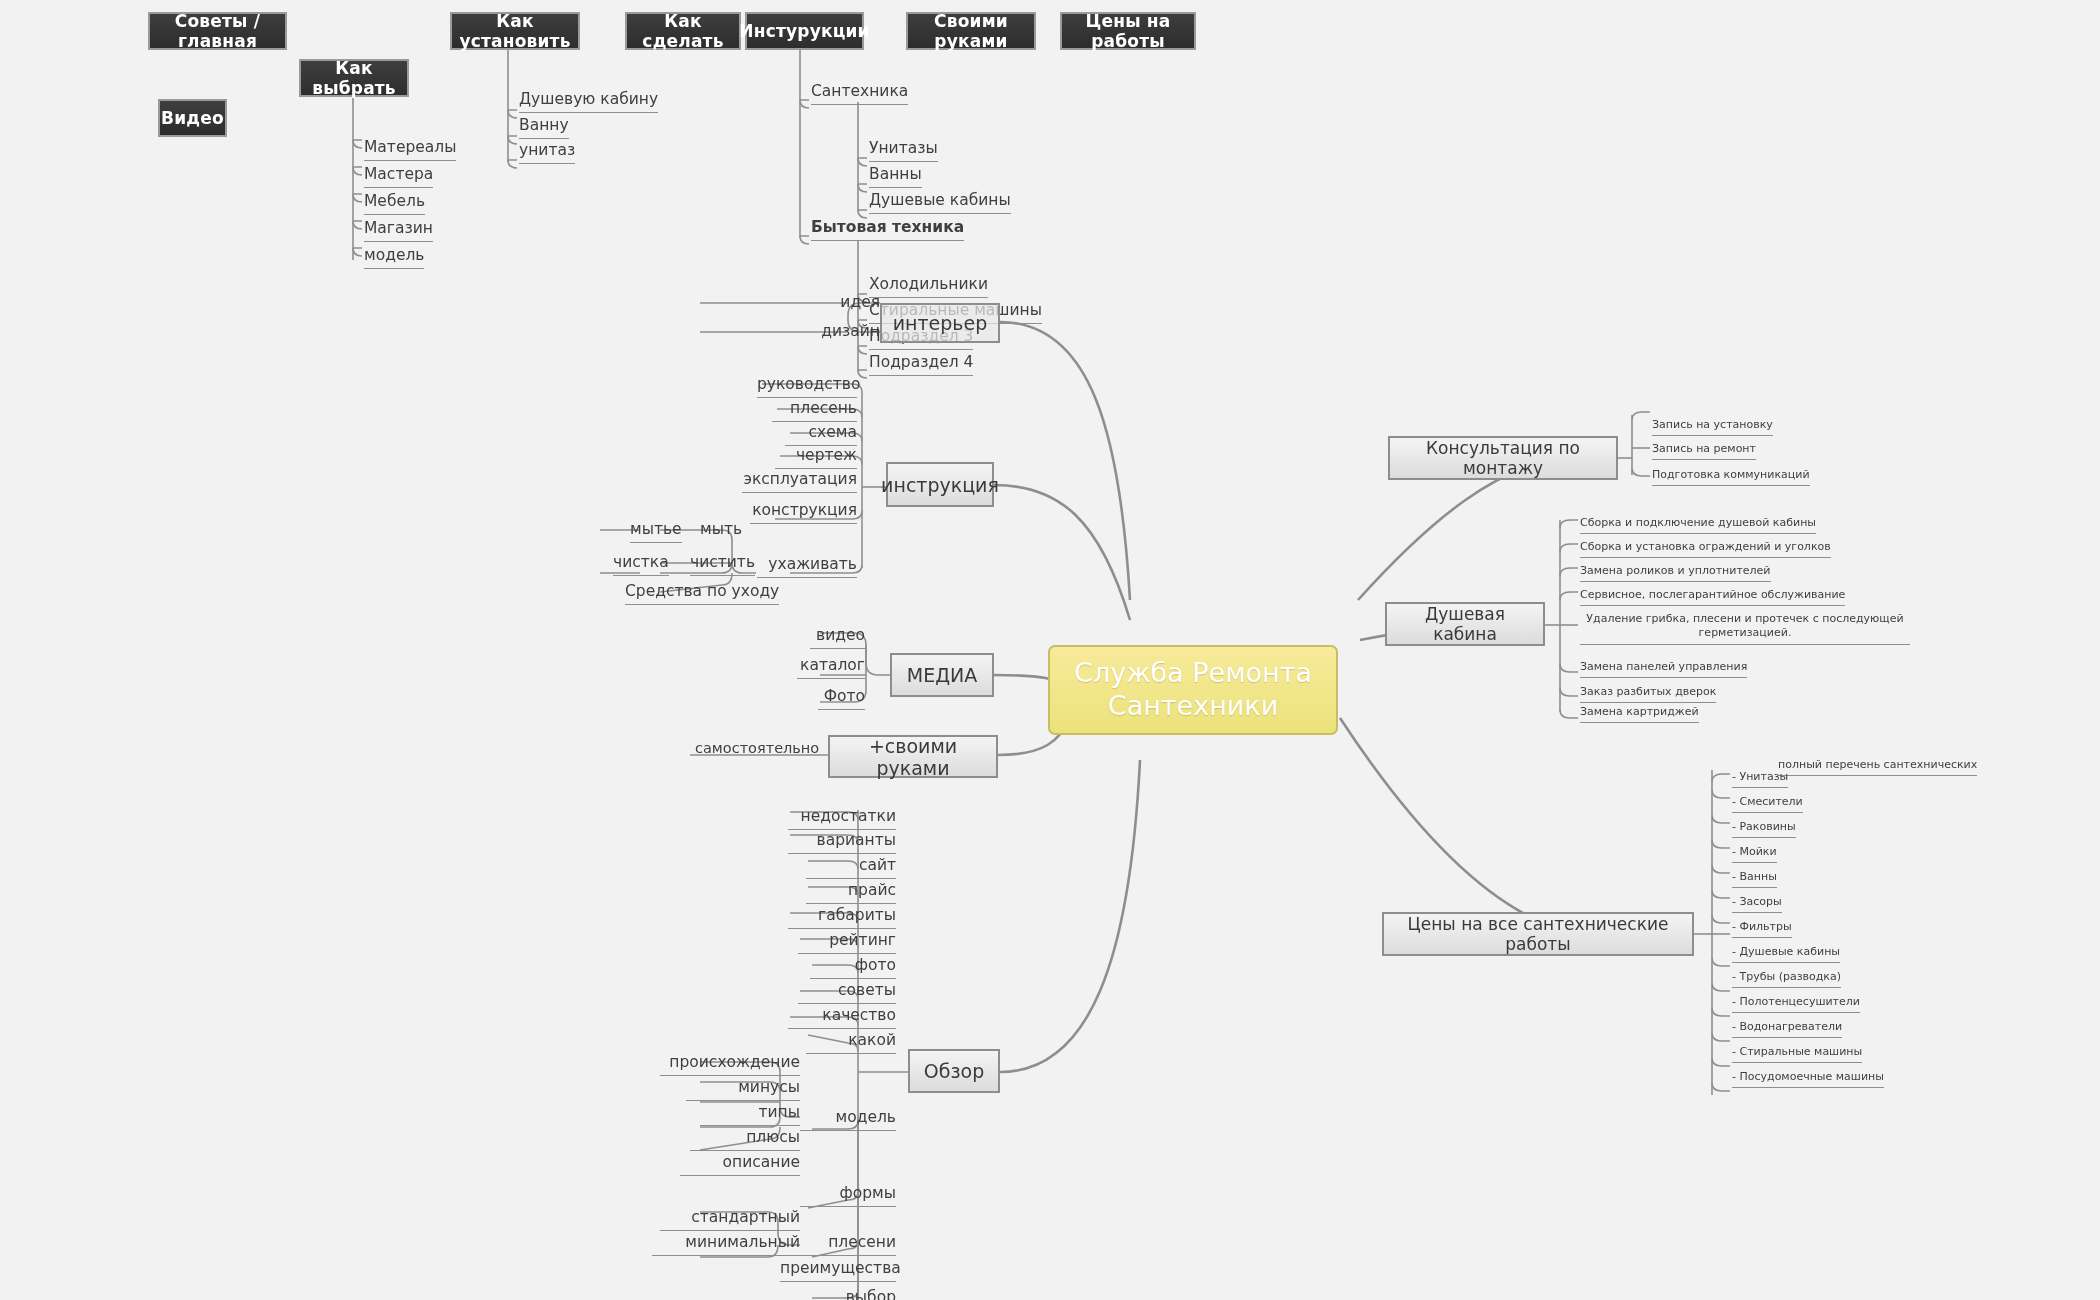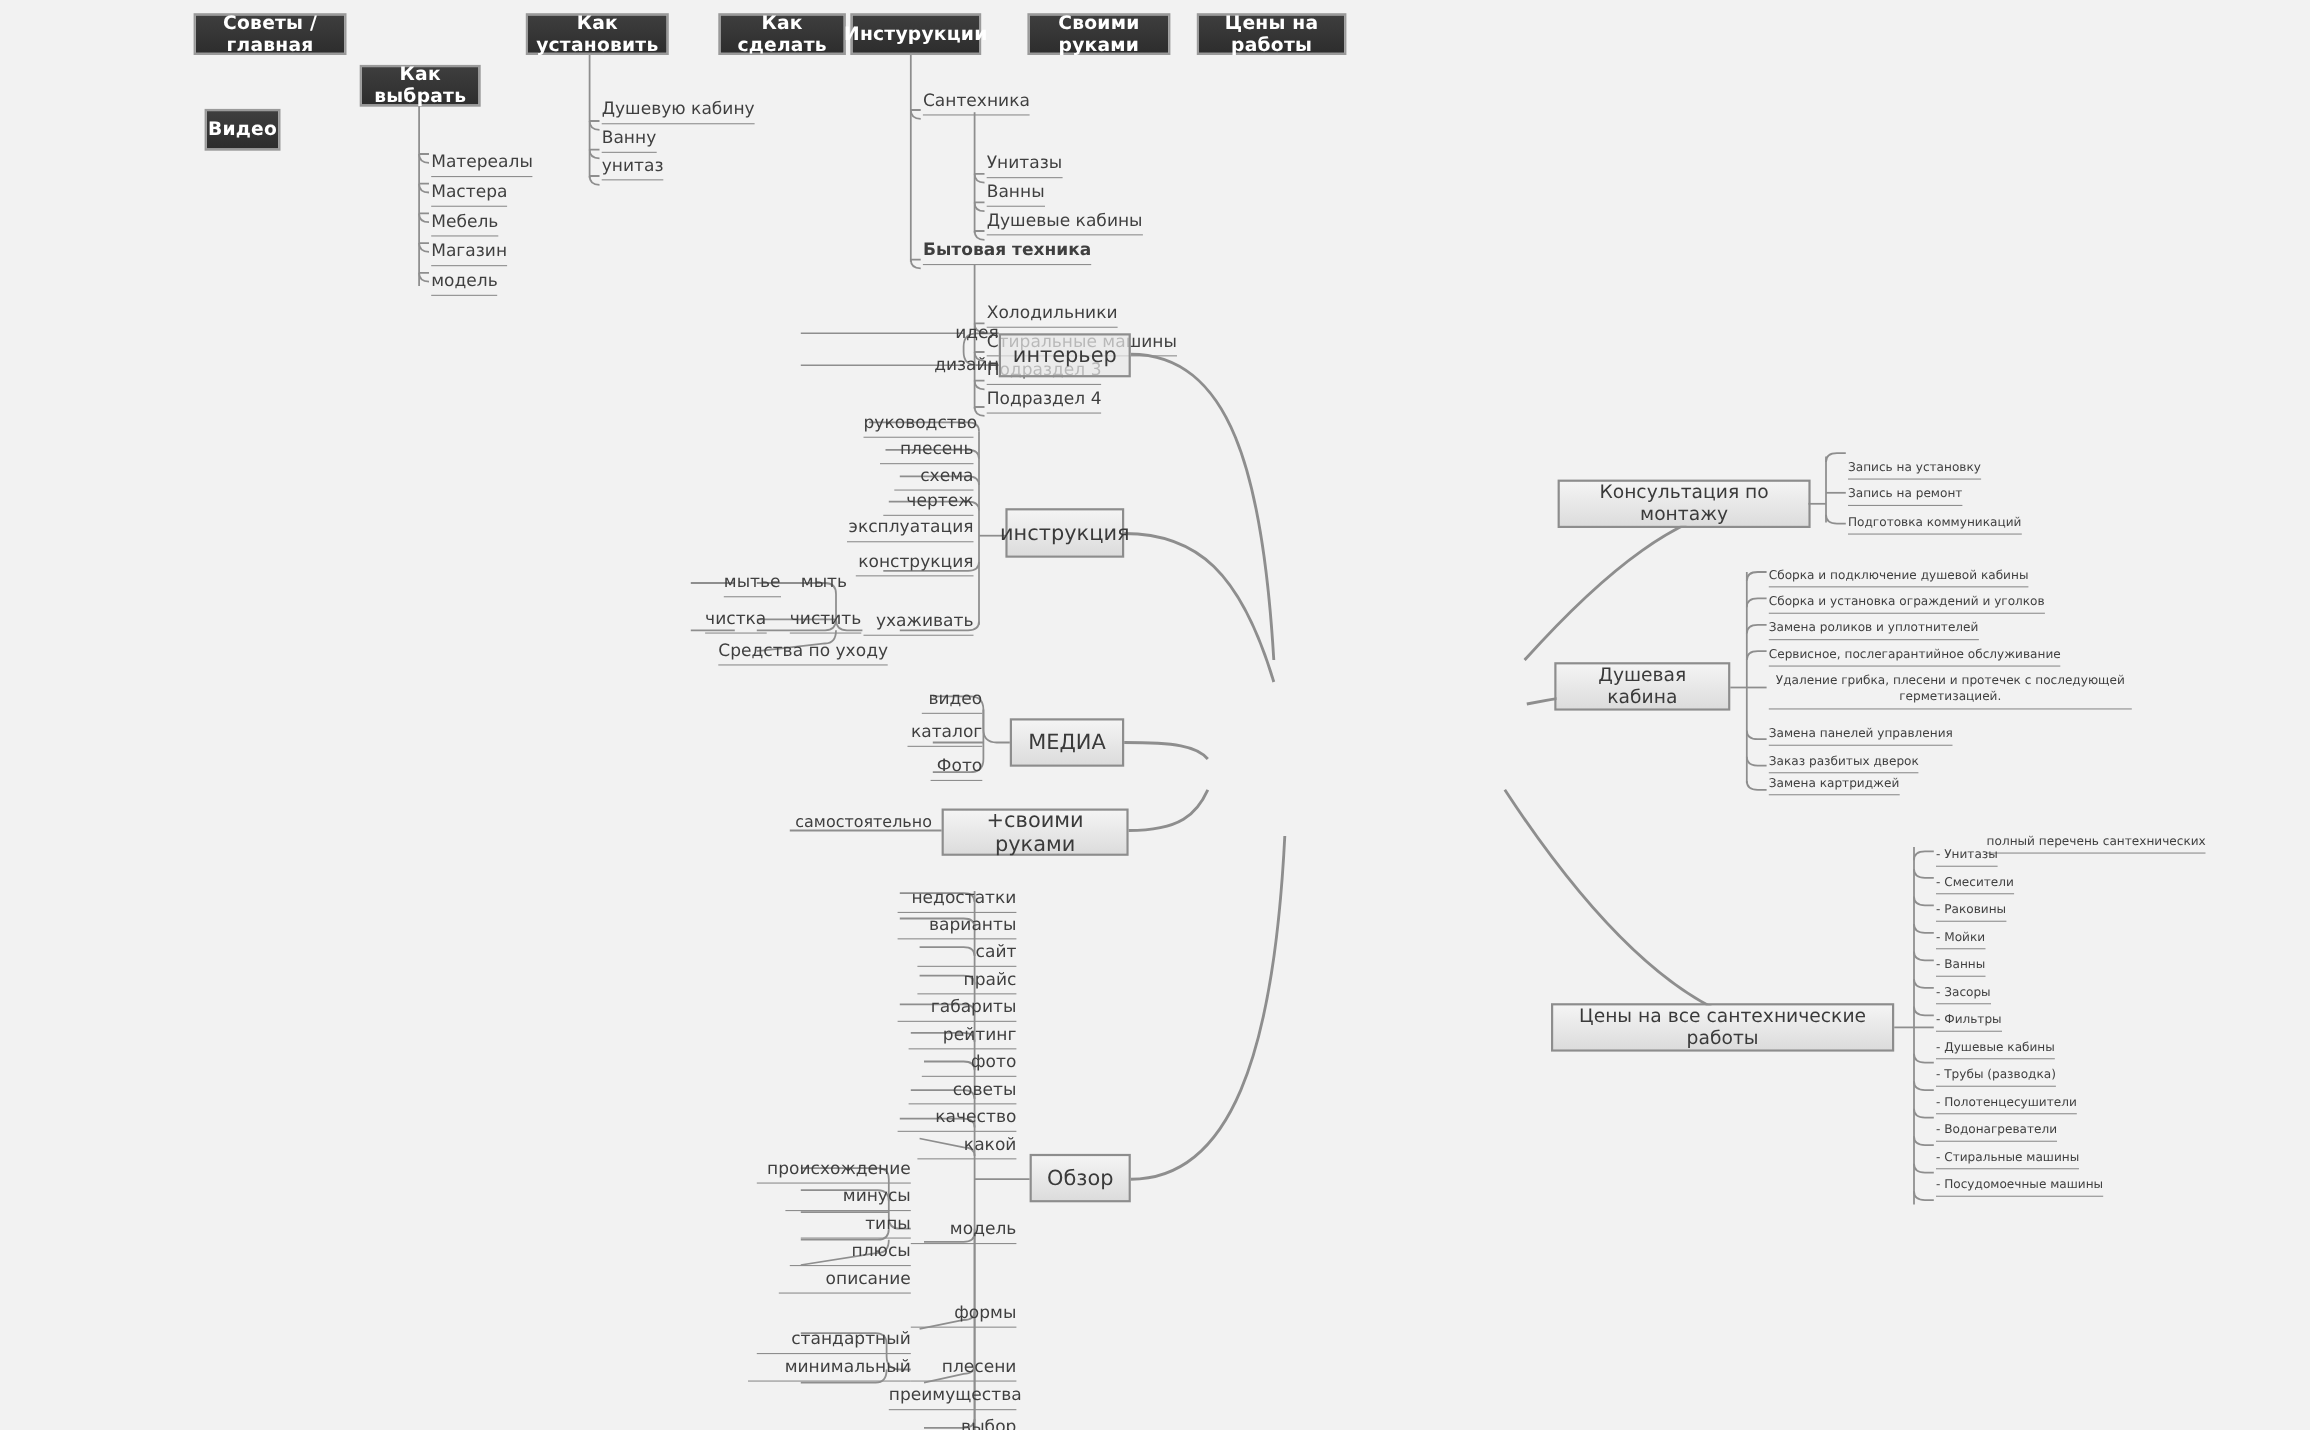--- a/index.html
+++ b/index.html
@@ -3,21 +3,21 @@
 <meta charset="utf-8">
 <style>
   html,body{margin:0;padding:0;}
   body{
     width:2100px;height:1300px;
     background:#f2f2f2;
     font-family:"DejaVu Sans","Liberation Sans",sans-serif;
     overflow:hidden;
     position:relative;
   }
-  #canvas{position:absolute;left:0;top:0;width:1760px;height:1300px;margin-left:28px;}
+  #canvas{position:absolute;left:0;top:0;width:1760px;height:1300px;}
   svg.wires{position:absolute;left:0;top:0;width:2100px;height:1300px;pointer-events:none;}
 
   
   .node{position:absolute;box-sizing:border-box;display:flex;align-items:center;justify-content:center;text-align:center;}
 
   .dark{
     background:linear-gradient(180deg,#3e3e3e 0%,#2d2d2d 100%);
     border:2px solid #9a9a9a;
     color:#ffffff;
     font-weight:bold;
@@ -273,20 +273,24 @@
   <div class="leaf u rt" style="left:818px;top:687px;width:47px;">Фото</div>
   <div class="node grey" style="left:890px;top:653px;width:104px;height:44px;">
     <span>МЕДИА</span>
   </div>
 
   <div class="leaf" style="left:695px;top:739px;font-size:14.5px;">самостоятельно</div>
   <div class="node grey" style="left:828px;top:735px;width:170px;height:43px;">
     <span>+своими руками</span>
   </div>
 
+  <div class="node center" style="left:1048px;top:645px;width:290px;height:90px;">
+    <span>Служба Ремонта</span>
+    <span>Сантехники</span>
+  </div>
 
   <div class="leaf u rt" style="left:788px;top:807px;width:108px;">недостатки</div>
   <div class="leaf u rt" style="left:788px;top:831px;width:108px;">варианты</div>
   <div class="leaf u rt" style="left:806px;top:856px;width:90px;">сайт</div>
   <div class="leaf u rt" style="left:806px;top:881px;width:90px;">прайс</div>
   <div class="leaf u rt" style="left:788px;top:906px;width:108px;">габариты</div>
   <div class="leaf u rt" style="left:798px;top:931px;width:98px;">рейтинг</div>
   <div class="leaf u rt" style="left:810px;top:956px;width:86px;">фото</div>
   <div class="leaf u rt" style="left:798px;top:981px;width:98px;">советы</div>
   <div class="leaf u rt" style="left:788px;top:1006px;width:108px;">качество</div>

